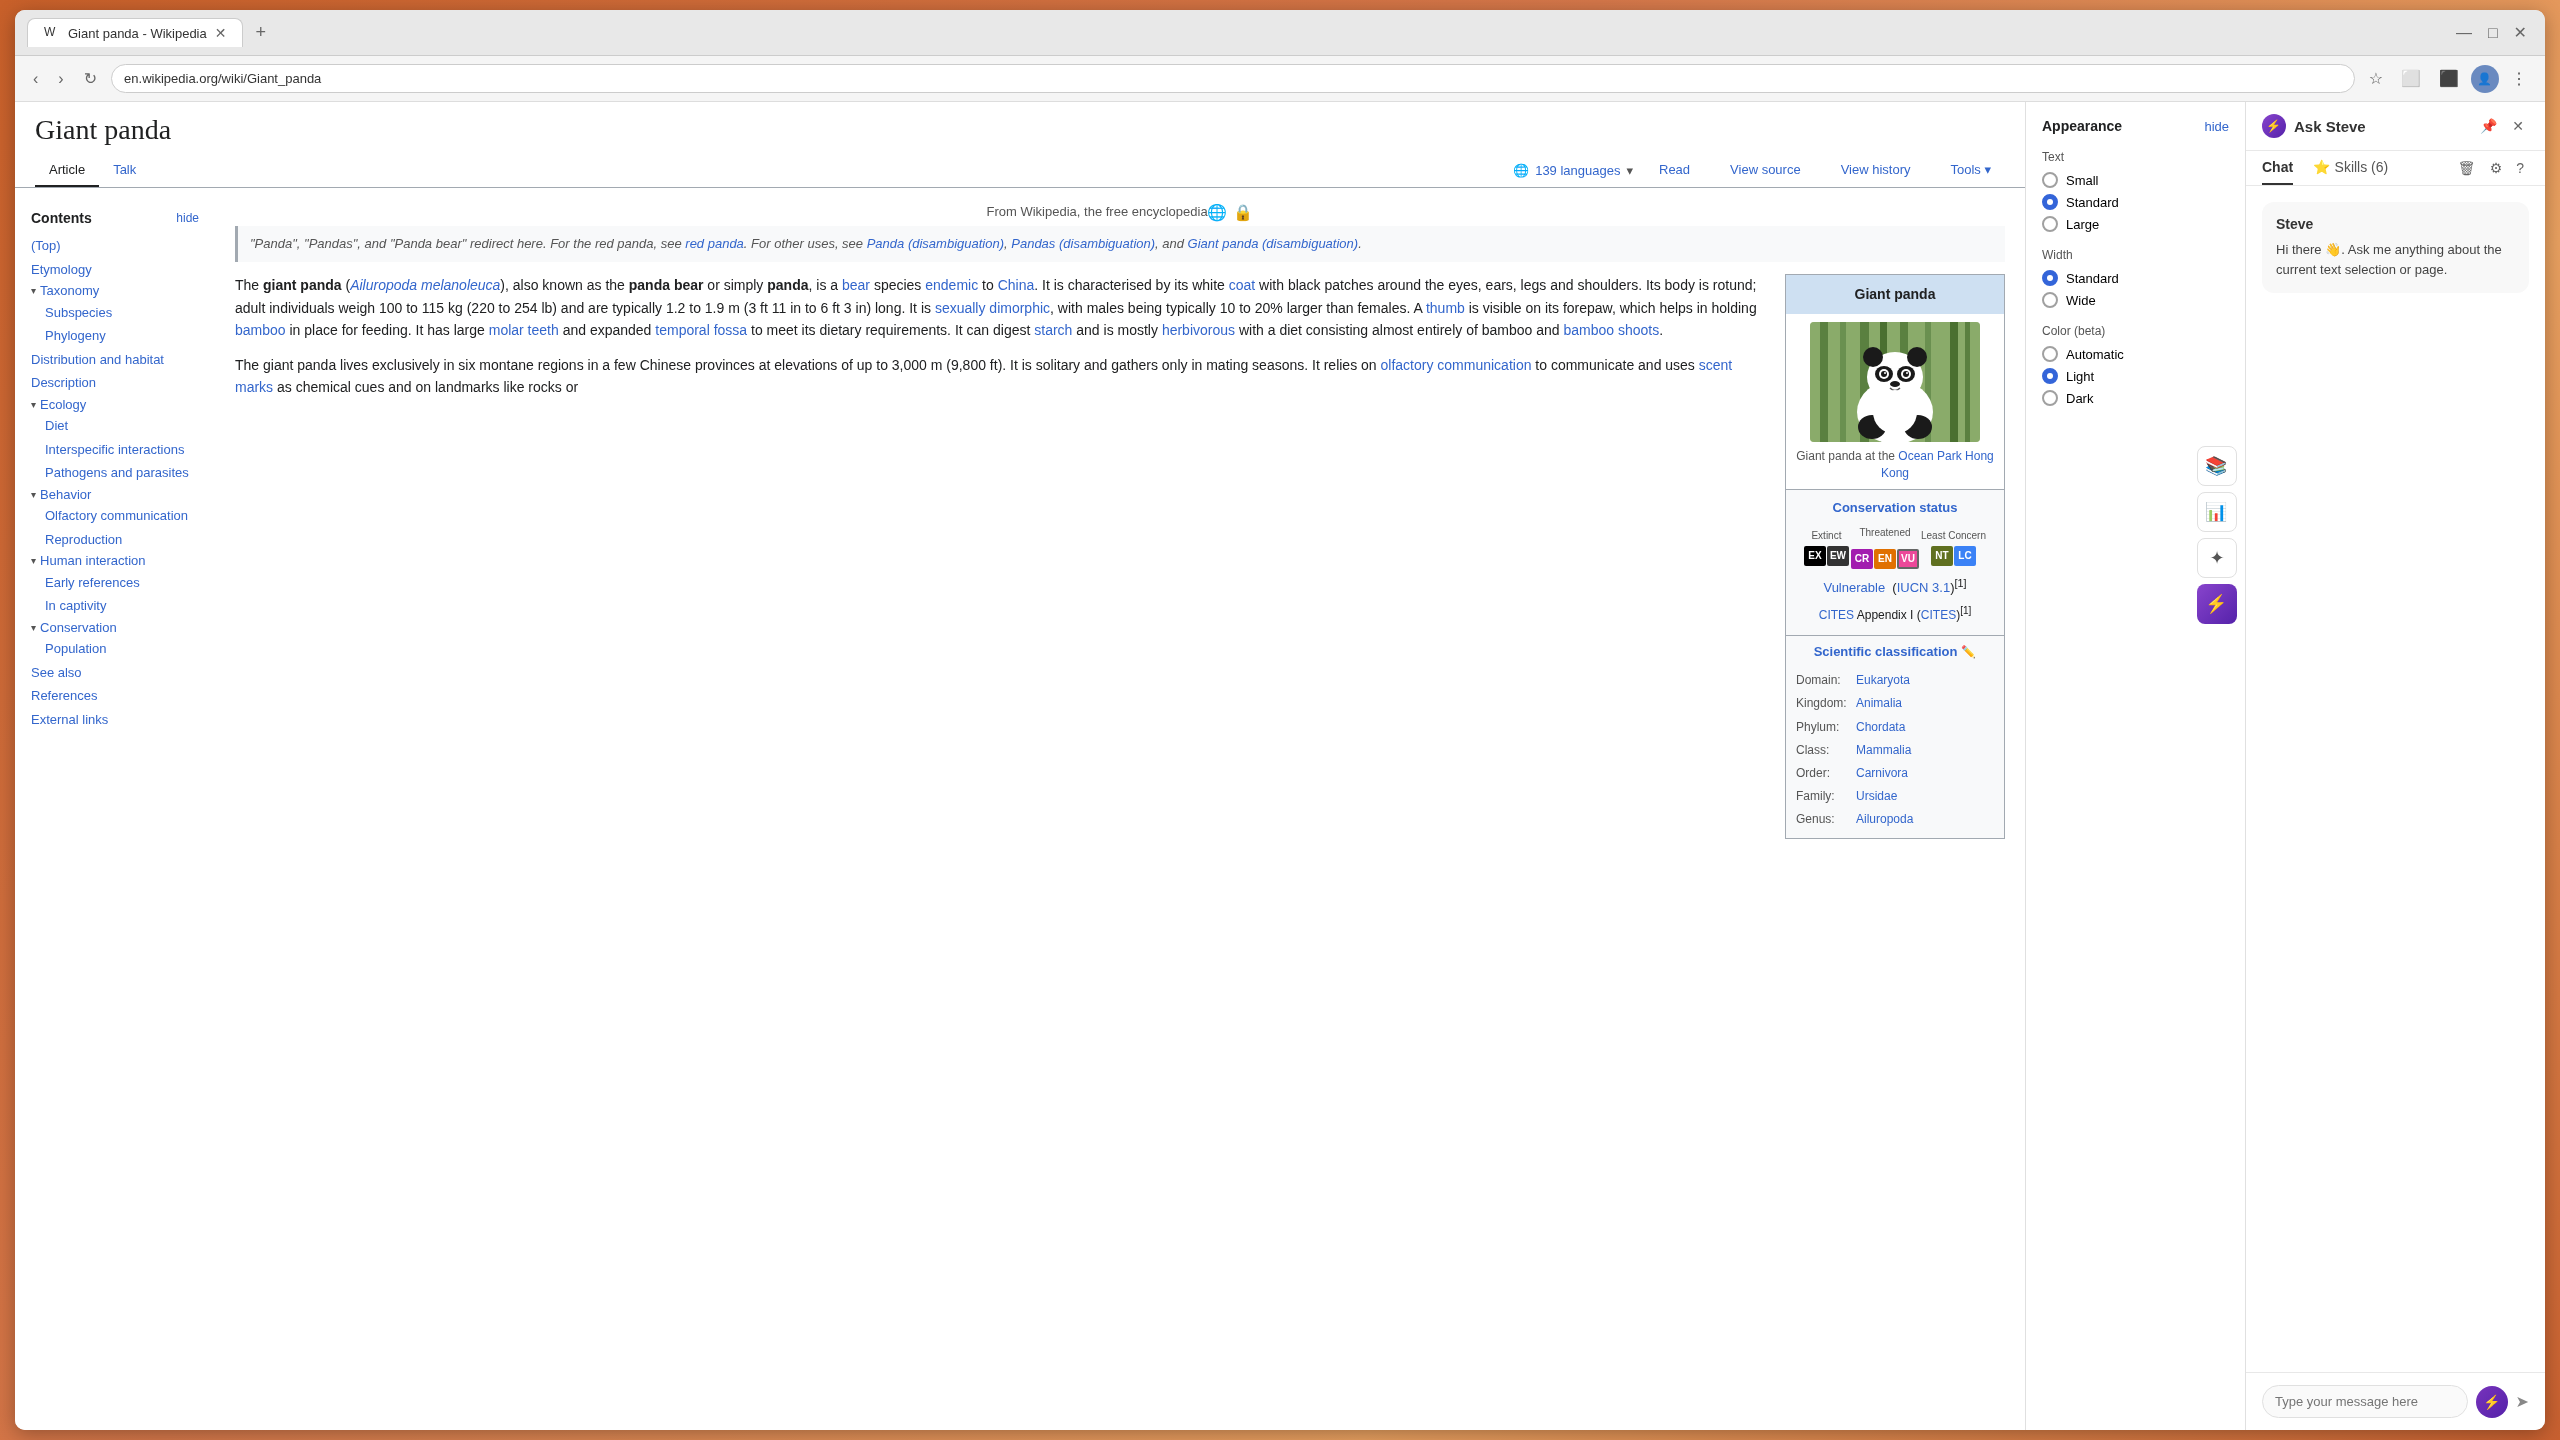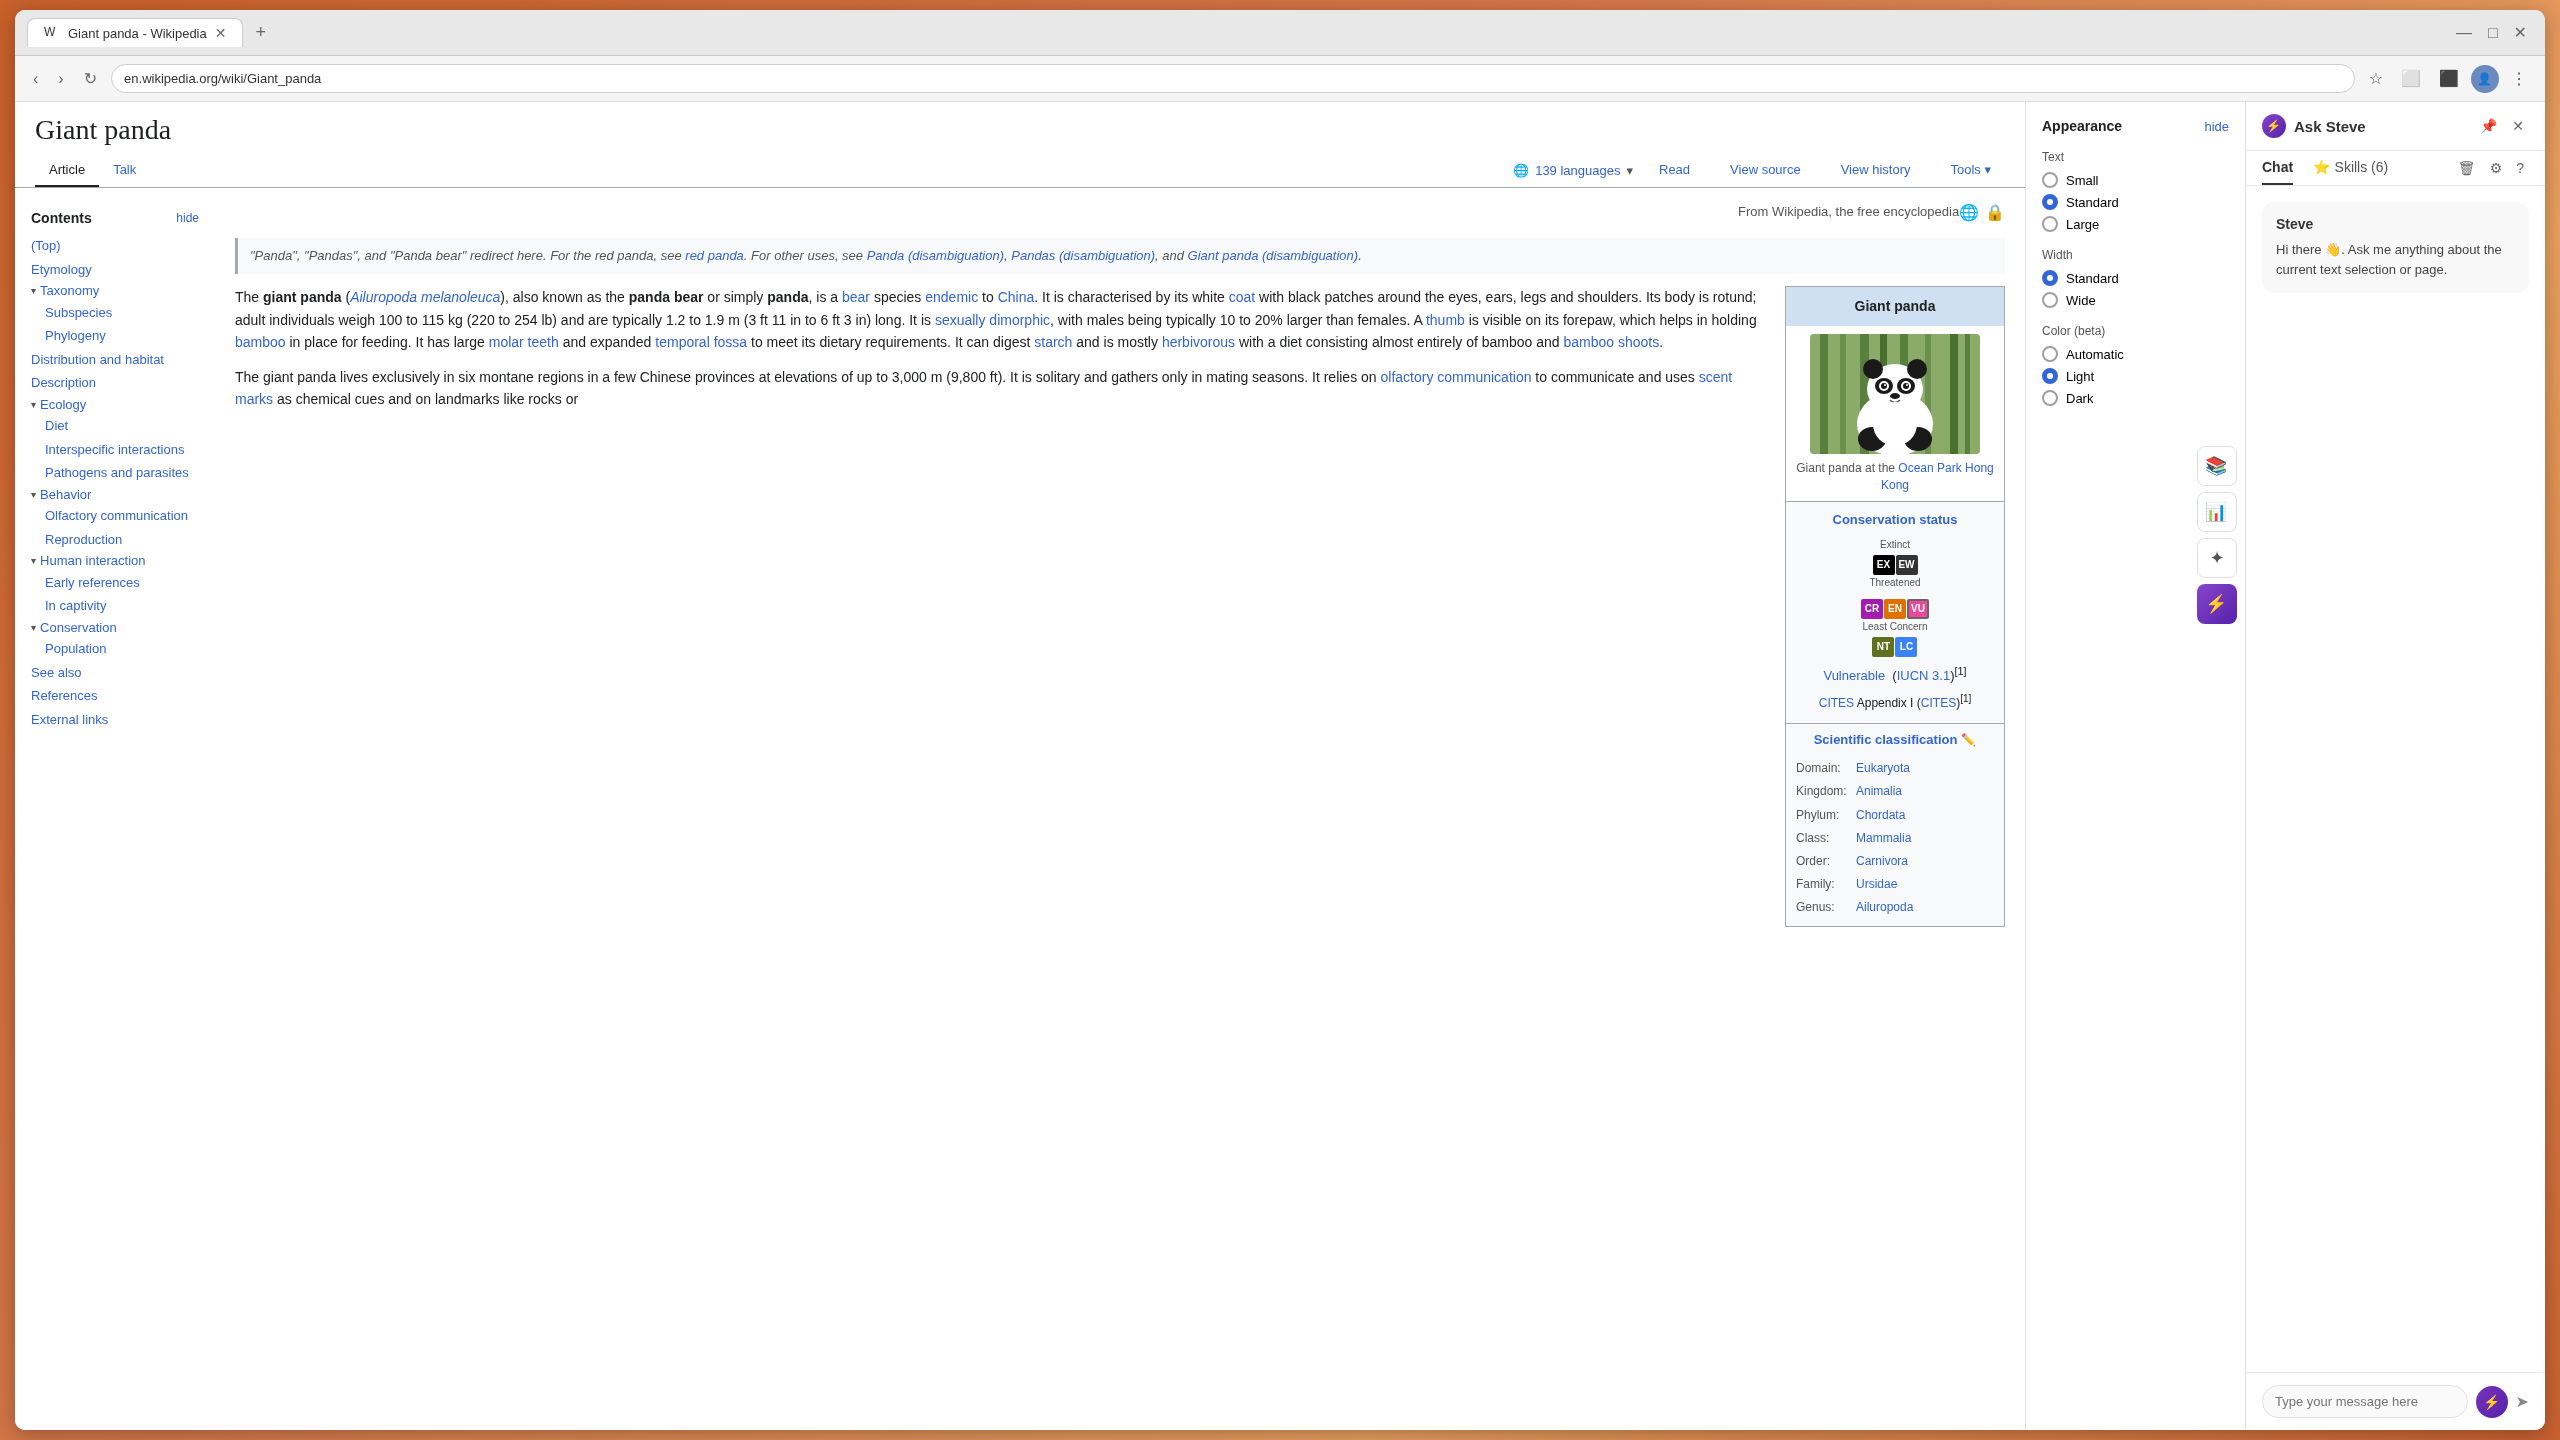--- a/index.html
+++ b/index.html
@@ -278,24 +278,23 @@
     }
 
     .wiki-article a {
       color: #36c;
       text-decoration: none;
     }
 
     .wiki-from {
       font-size: 13px;
       color: #555;
-      margin-bottom: 12px;
-      display: flex;
-      align-items: center;
-      justify-content: flex-end;
+      display: flex;
+      align-items: center;
+      justify-content: center;
     }
 
     .wiki-icons-row {
       display: flex;
       gap: 6px;
     }
 
     .wiki-redirect-notice {
       font-style: italic;
       font-size: 13px;
@@ -384,21 +383,20 @@
       font-size: 13px;
       cursor: pointer;
     }
 
     .conservation-bar {
       display: flex;
       align-items: center;
       justify-content: center;
       margin: 6px 0;
       gap: 0;
-      flex-direction: column;
     }
 
     .status-box {
       width: 22px;
       height: 20px;
       display: flex;
       align-items: center;
       justify-content: center;
       font-size: 10px;
       font-weight: bold;

